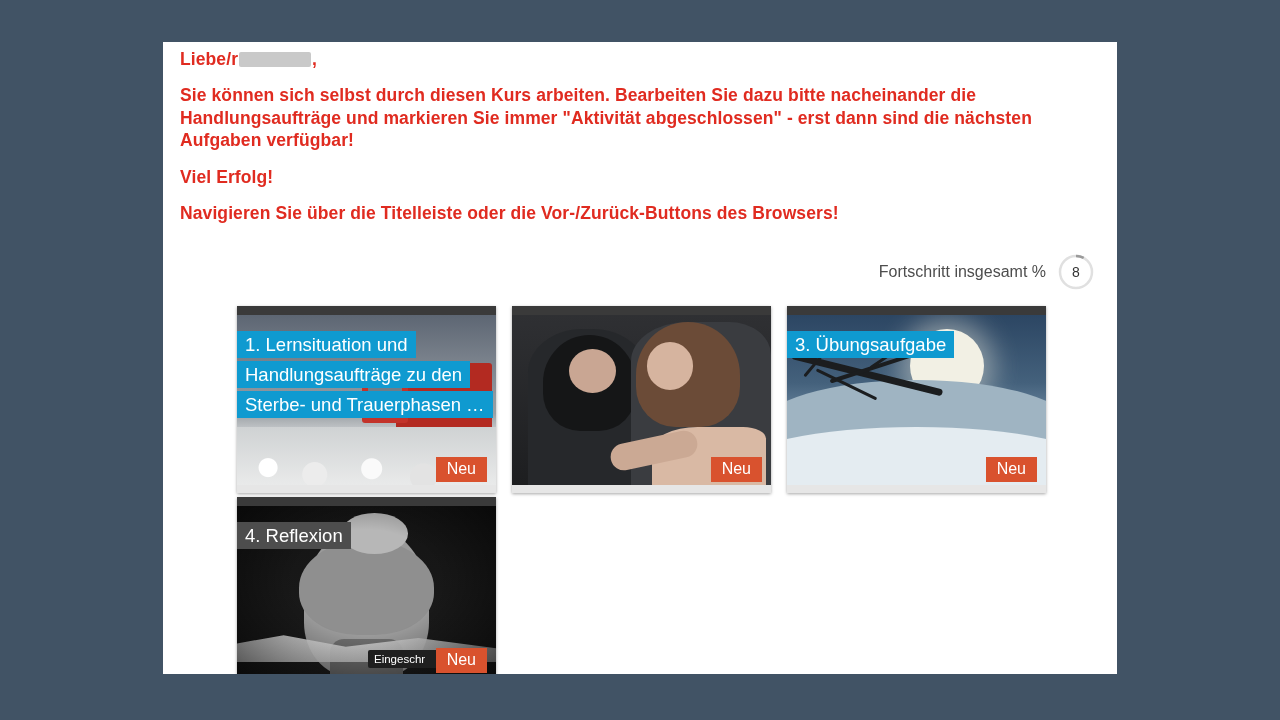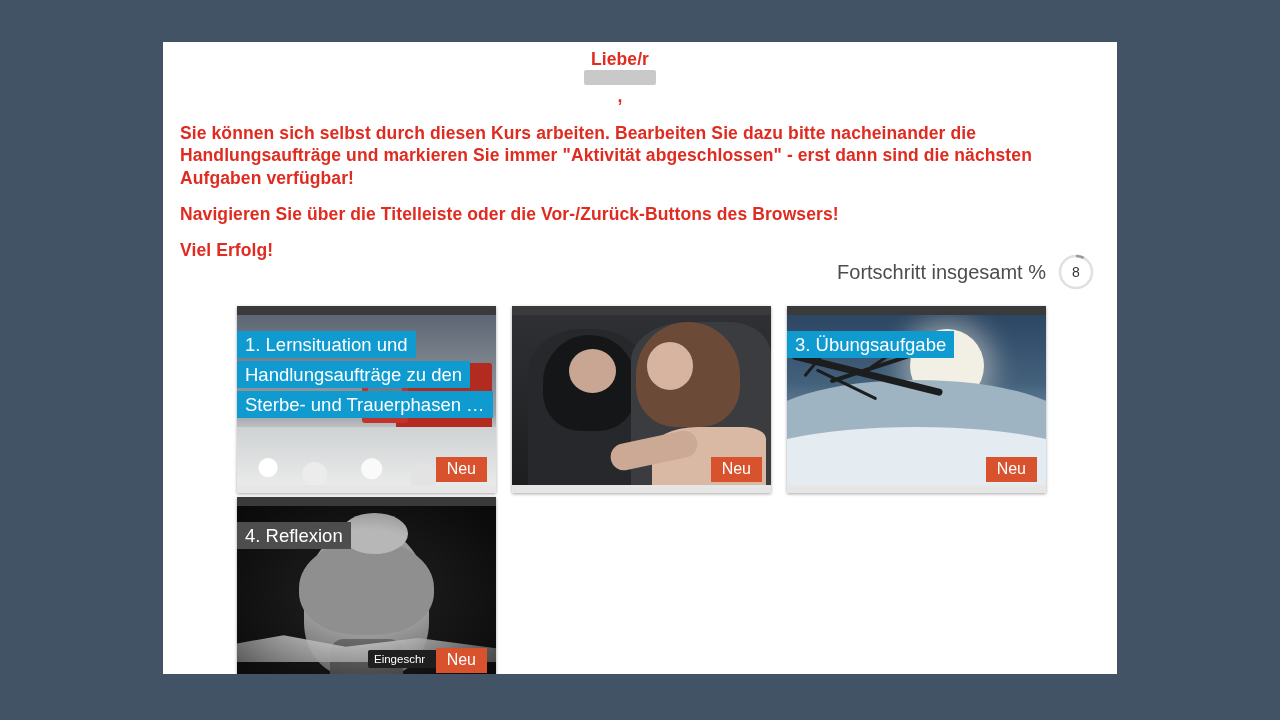--- a/index.html
+++ b/index.html
@@ -31,21 +31,20 @@
     width: 880px;
   }
 
   .intro p {
     margin: 0 0 14px 0;
     color: #e02b20;
     font-weight: bold;
     font-size: 17.5px;
     line-height: 1.28;
     letter-spacing: 0.1px;
-    flex-direction: column;
   }
 
   .greeting-line {
     display: flex;
     align-items: center;
   }
   .redacted {
     display: inline-block;
     width: 72px;
     height: 15px;
@@ -59,21 +58,21 @@
   .progress-row {
     position: absolute;
     right: 23px;
     top: 212px;
     display: flex;
     align-items: center;
     gap: 12px;
   }
   .progress-label {
     color: #4d4d4d;
-    font-size: 20px;
+    font-size: 16px;
   }
   .progress-ring {
     position: relative;
     width: 36px;
     height: 36px;
   }
   .progress-ring svg {
     display: block;
     transform: rotate(-90deg);
   }
@@ -229,22 +228,22 @@
 
 <div id="page">
 
   <div class="intro">
     <p class="greeting-line">
       <span>Liebe/r</span>
       <span class="redacted"></span>
       <span>,</span>
     </p>
     <p>Sie können sich selbst durch diesen Kurs arbeiten. Bearbeiten Sie dazu bitte nacheinander die Handlungsaufträge und markieren Sie immer "Aktivität abgeschlossen" - erst dann sind die nächsten Aufgaben verfügbar!</p>
+    <p>Viel Erfolg!</p>
     <p>Navigieren Sie über die Titelleiste oder die Vor-/Zurück-Buttons des Browsers!</p>
-    <p>Viel Erfolg!</p>
   </div>
 
   <div class="progress-row">
     <span class="progress-label">Fortschritt insgesamt %</span>
     <div class="progress-ring">
       <svg width="36" height="36" viewBox="0 0 36 36" aria-hidden="true">
         <circle cx="18" cy="18" r="16" fill="#ffffff" stroke="#e0e0e0" stroke-width="2.5"></circle>
         <circle cx="18" cy="18" r="16" fill="none" stroke="#9a9a9a" stroke-width="2.5" stroke-dasharray="8 92" pathLength="100" stroke-linecap="butt"></circle>
       </svg>
       <div class="progress-value">8</div>

